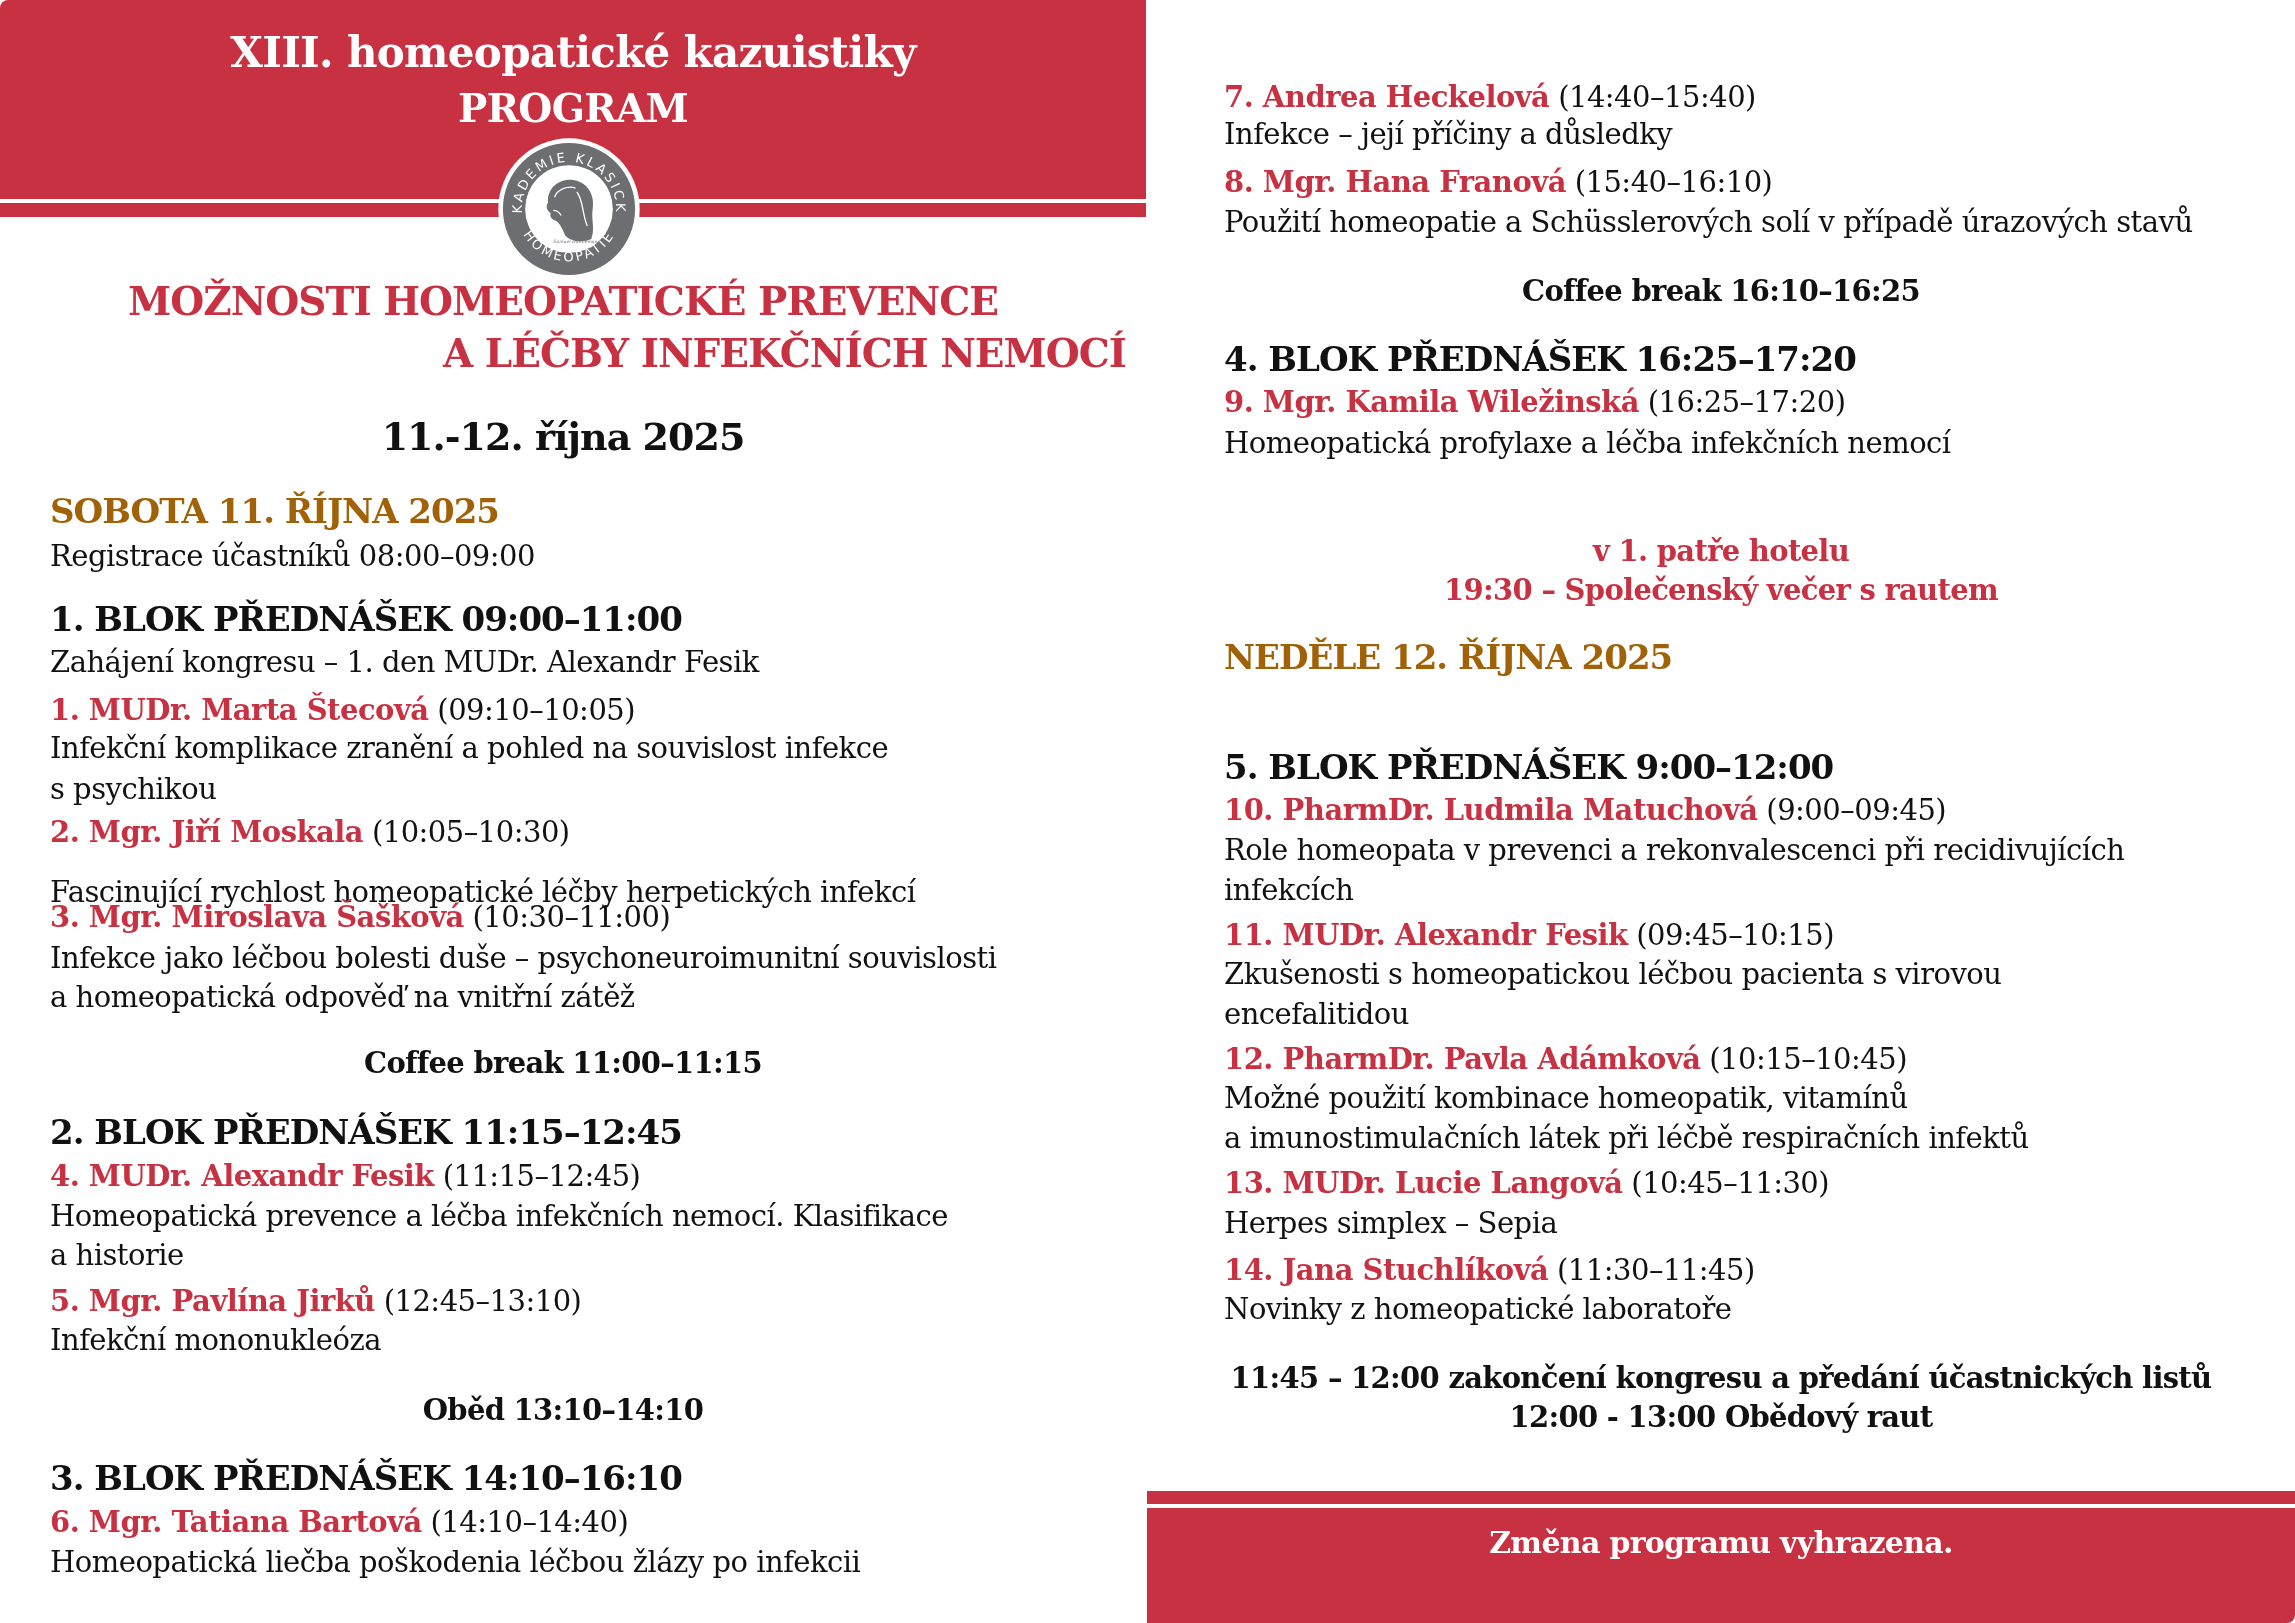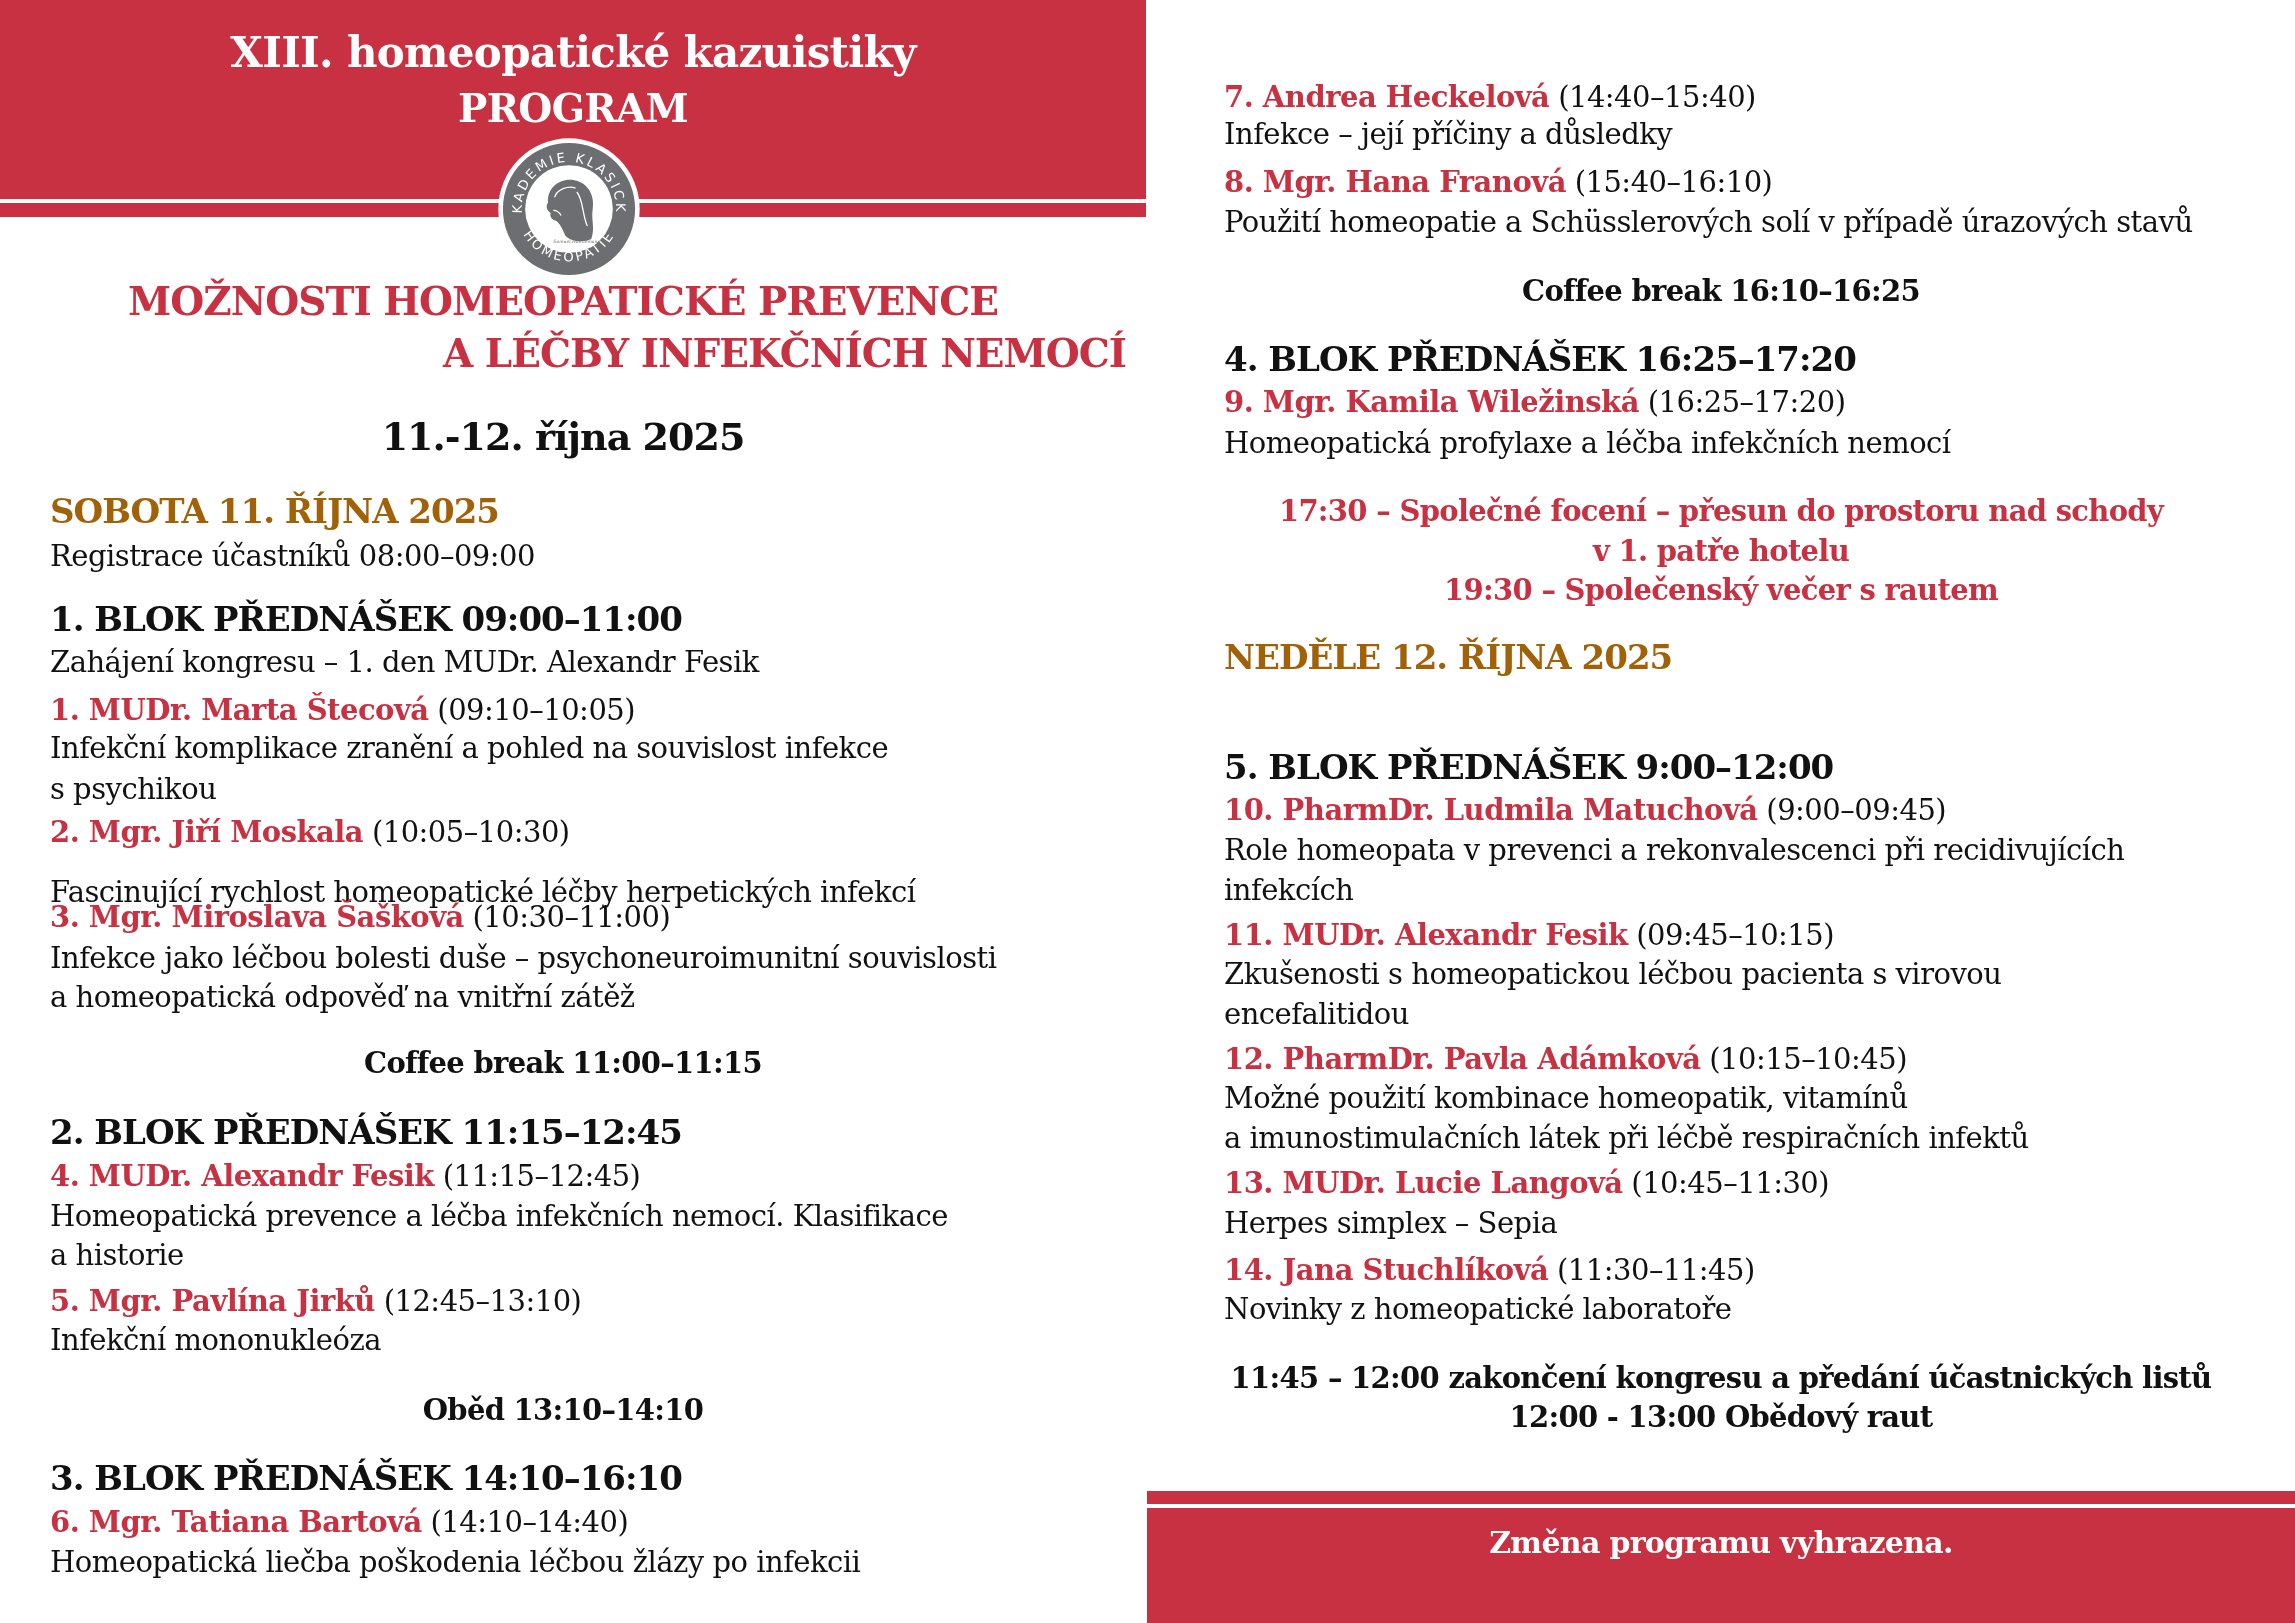--- a/index.html
+++ b/index.html
@@ -4,20 +4,21 @@
 <style>
   html, body { margin: 0; padding: 0; background: #ffffff; }
   #page {
     position: relative;
     width: 2295px;
     height: 1623px;
     background: #ffffff;
     overflow: hidden;
     font-family: "DejaVu Serif", serif;
     color: #111111;
+    border-radius: 8px;
   }
   .hdr-band { position: absolute; left: 0; top: 0; width: 1146px; height: 199px; background: #C73142; }
   .hdr-stripe { position: absolute; left: 0; top: 203px; width: 1146px; height: 13.7px; background: #C73142; }
   .ftr-band { position: absolute; left: 1147px; top: 1491px; width: 1148px; height: 13px; background: #C73142; }
   .ftr-body { position: absolute; left: 1147px; top: 1508px; width: 1148px; height: 115px; background: #C73142; }
 
   .hdr-title, .hdr-sub {
     position: absolute; left: 0; width: 1146px; text-align: center; color: #ffffff;
     font-family: "DejaVu Serif", serif; font-weight: bold; white-space: nowrap;
   }
@@ -155,21 +156,20 @@
 
   <div class="ln ctr ctr-r" style="top:272px;">Coffee break 16:10–16:25</div>
 
   <div class="ln col-r blk-h" style="top:338px;">4. BLOK PŘEDNÁŠEK 16:25–17:20</div>
   <div class="ln col-r" style="top:383px;">
     <span class="speaker">9. Mgr. Kamila Wiležinská</span>
     <span class="time">(16:25–17:20)</span>
   </div>
   <div class="ln col-r" style="top:424px;">Homeopatická profylaxe a léčba infekčních nemocí</div>
 
-  <div class="ln ctr ctr-r red" style="top:492px;">17:30 – Společné focení – přesun do prostoru nad schody</div>
   <div class="ln ctr ctr-r red" style="top:532px;">v 1. patře hotelu</div>
   <div class="ln ctr ctr-r red" style="top:571px;">19:30 – Společenský večer s rautem</div>
 
   <div class="ln col-r day-h" style="top:636px;">NEDĚLE 12. ŘÍJNA 2025</div>
 
   <div class="ln col-r blk-h" style="top:746px;">5. BLOK PŘEDNÁŠEK 9:00–12:00</div>
 
   <div class="ln col-r" style="top:791px;">
     <span class="speaker">10. PharmDr. Ludmila Matuchová</span>
     <span class="time">(9:00–09:45)</span>

